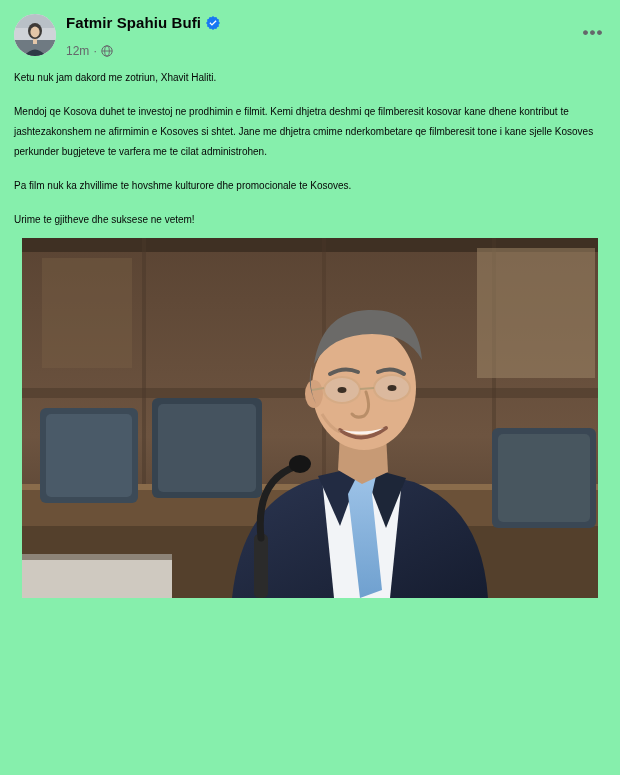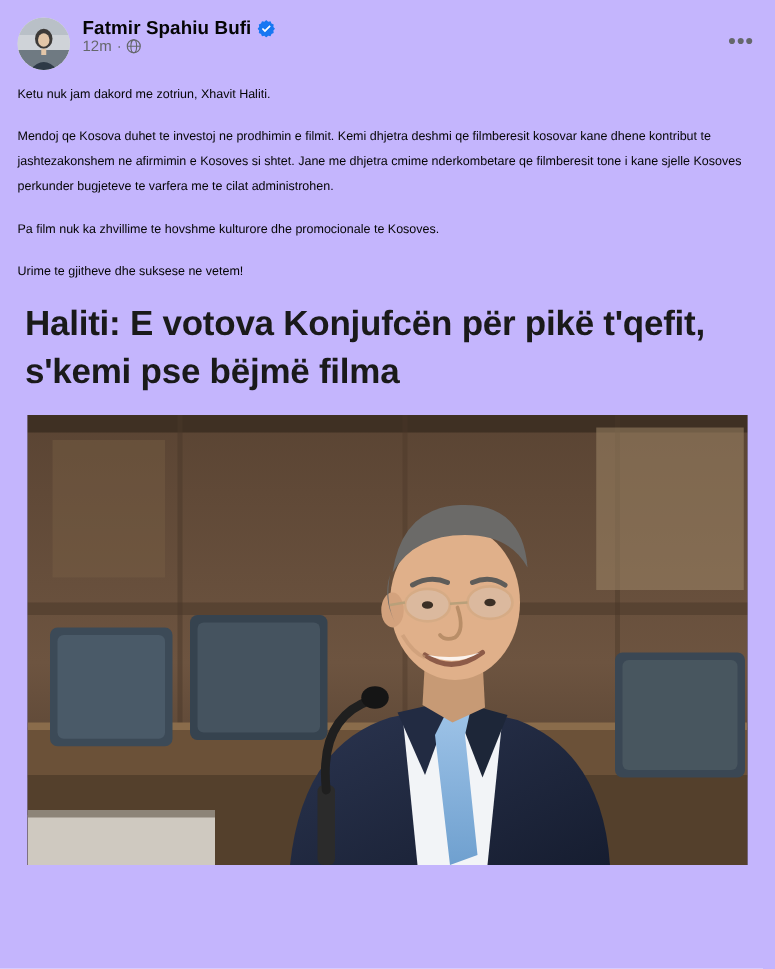--- a/index.html
+++ b/index.html
@@ -10,21 +10,21 @@
     width: 620px;
     height: 775px;
     background: #ffffff;
     font-family: "Liberation Sans", sans-serif;
     color: #1c1e21;
     overflow: hidden;
   }
   .post {
     width: 620px;
     height: 775px;
-    background: #c4b5fd;
+    background: #86efac;
     position: relative;
     box-sizing: border-box;
   }
   
   .post-header {
     display: flex;
     align-items: flex-start;
     padding: 14px 14px 0 14px;
     position: relative;
   }
@@ -55,21 +55,21 @@
     letter-spacing: 0.1px;
   }
   .verified-badge {
     margin-left: 5px;
     display: inline-flex;
     align-items: center;
   }
   .meta-row {
     display: flex;
     align-items: center;
-    margin-top: 0;
+    margin-top: 14px;
     font-size: 12px;
     color: #65676b;
   }
   .meta-sep {
     margin: 0 4px;
     color: #65676b;
   }
   .globe-icon {
     display: inline-flex;
     align-items: center;
@@ -178,21 +178,20 @@
     <div class="more-button">•••</div>
   </div>
 
   <div class="post-body">
     <p>Ketu nuk jam dakord me zotriun, Xhavit Haliti.</p>
     <p>Mendoj qe Kosova duhet te investoj ne prodhimin e filmit. Kemi dhjetra deshmi qe filmberesit kosovar kane dhene kontribut te jashtezakonshem ne afirmimin e Kosoves si shtet. Jane me dhjetra cmime nderkombetare qe filmberesit tone i kane sjelle Kosoves perkunder bugjeteve te varfera me te cilat administrohen.</p>
     <p>Pa film nuk ka zhvillime te hovshme kulturore dhe promocionale te Kosoves.</p>
     <p>Urime te gjitheve dhe suksese ne vetem!</p>
   </div>
 
-  <div class="headline">Haliti: E votova Konjufcën për pikë t'qefit, s'kemi pse bëjmë filma</div>
 
   <div class="media-wrap">
     <div class="media">
       <svg width="576" height="360" viewBox="0 0 576 360" aria-hidden="true">
         <defs>
           <linearGradient id="wallg" x1="0" y1="0" x2="0" y2="1">
             <stop offset="0%" stop-color="#5a4433"></stop>
             <stop offset="55%" stop-color="#6d5440"></stop>
             <stop offset="100%" stop-color="#4a382a"></stop>
           </linearGradient>

